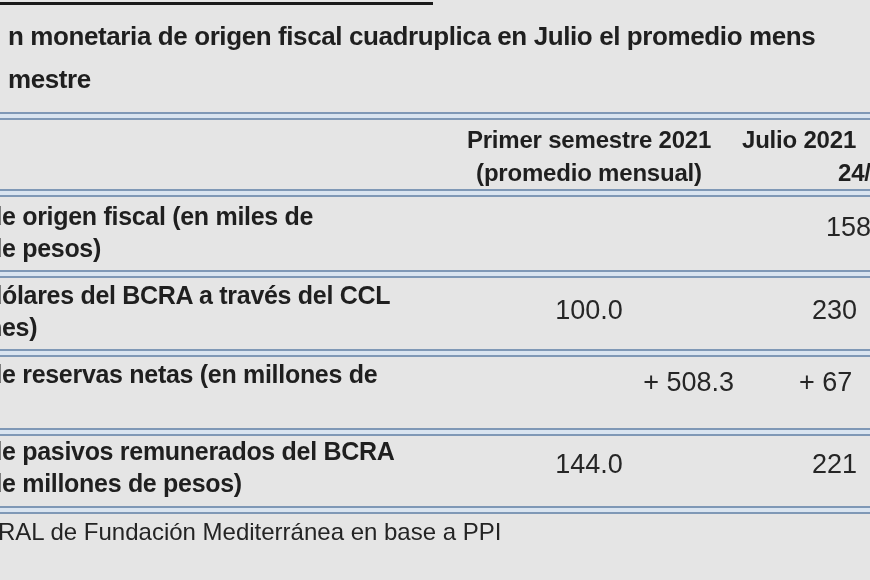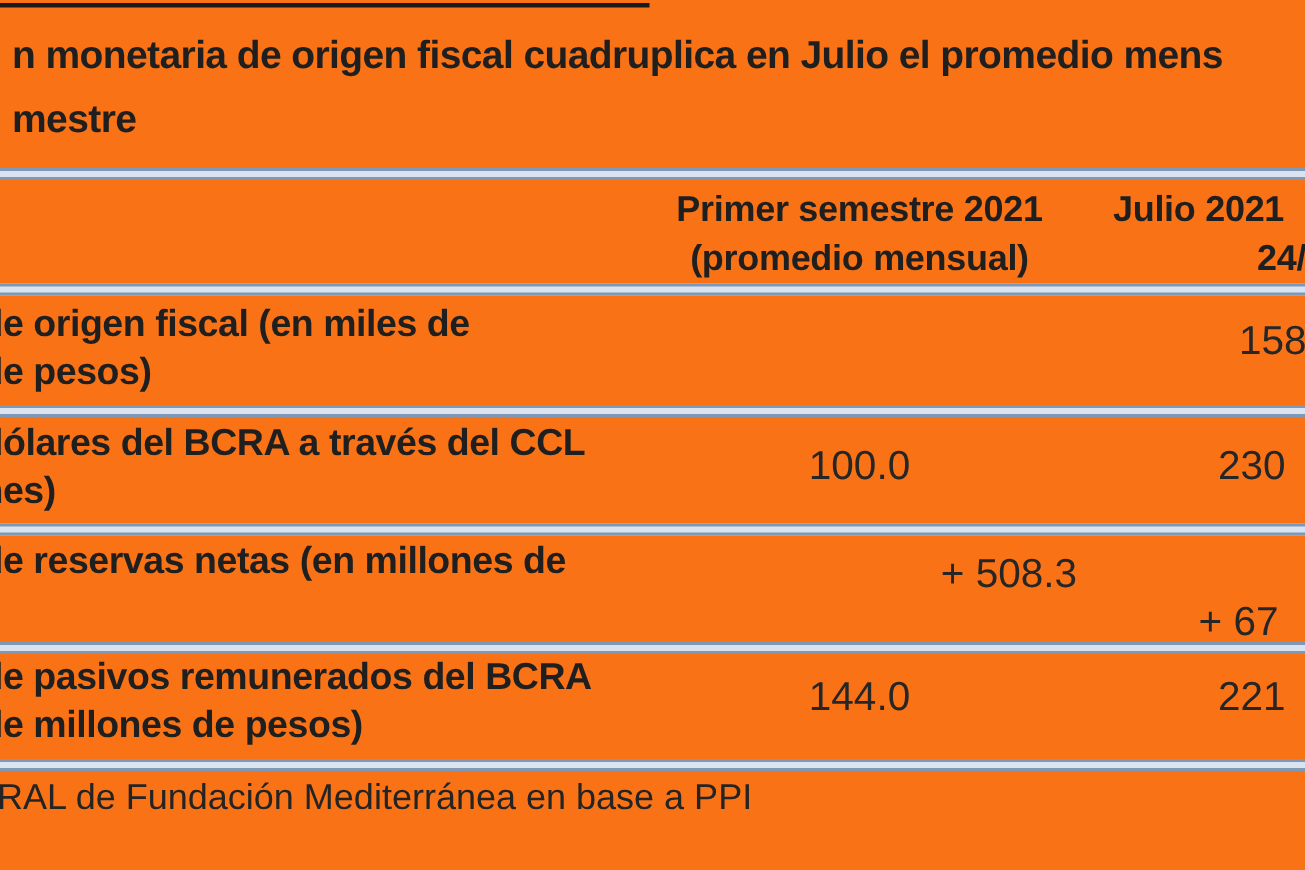--- a/index.html
+++ b/index.html
@@ -1,19 +1,19 @@
 <!DOCTYPE html>
 <html><head>
 <meta charset="utf-8">
 <style>
   html,body{margin:0;padding:0;background:#fff;}
   .screen{
     position:relative;
     width:870px;height:580px;
-    background:#f97316;
+    background:#e5e5e5;
     overflow:hidden;
     font-family:"Liberation Sans","DejaVu Sans",sans-serif;
     color:#1f1f1f;
   }
   .top-rule{
     position:absolute;left:0;top:2px;width:433px;height:3px;
     background:#1a1a1a;
   }
   .title{
     position:absolute;left:8px;top:15px;
@@ -28,21 +28,21 @@
   .rule{
     position:absolute;left:0;width:870px;height:4px;
     background:#d9e4f0;
     border-top:2px solid #7f98b6;
     border-bottom:2px solid #7f98b6;
   }
   .rule-1{top:112px;} .rule-2{top:189px;} .rule-3{top:270px;}
   .rule-4{top:349px;} .rule-5{top:428px;} .rule-6{top:506px;}
 
   .col2{
-    position:absolute;left:428px;width:290px;text-align:center;
+    position:absolute;left:444px;width:290px;text-align:center;
   }
   .hdr{
     font-weight:bold;font-size:24px;line-height:33px;letter-spacing:-0.2px;
     white-space:nowrap;
   }
   .hdr-col2{top:123px;}
   .hdr-julio{position:absolute;left:742px;top:123px;text-align:right;}
   .hdr-julio2{position:absolute;left:838px;top:156px;}
 
   .row-label{
@@ -54,21 +54,21 @@
 
   .value{
     font-size:27px;font-weight:normal;line-height:33px;color:#262626;
     white-space:nowrap;
   }
   .val2-1{top:211px;} .val2-2{top:294px;} .val2-3{top:366px;text-align:right;} .val2-4{top:448px;}
 
   .val3{position:absolute;}
   .val3-1{left:826px;top:211px;}
   .val3-2{left:812px;top:294px;}
-  .val3-3{left:799px;top:366px;margin-top:32px;}
+  .val3-3{left:799px;top:366px;}
   .val3-4{left:812px;top:448px;}
 
   .source{
     position:absolute;left:-2px;top:516px;
     font-size:24px;line-height:32px;white-space:nowrap;color:#242424;
   }
 </style>
 </head>
 <body>
 

